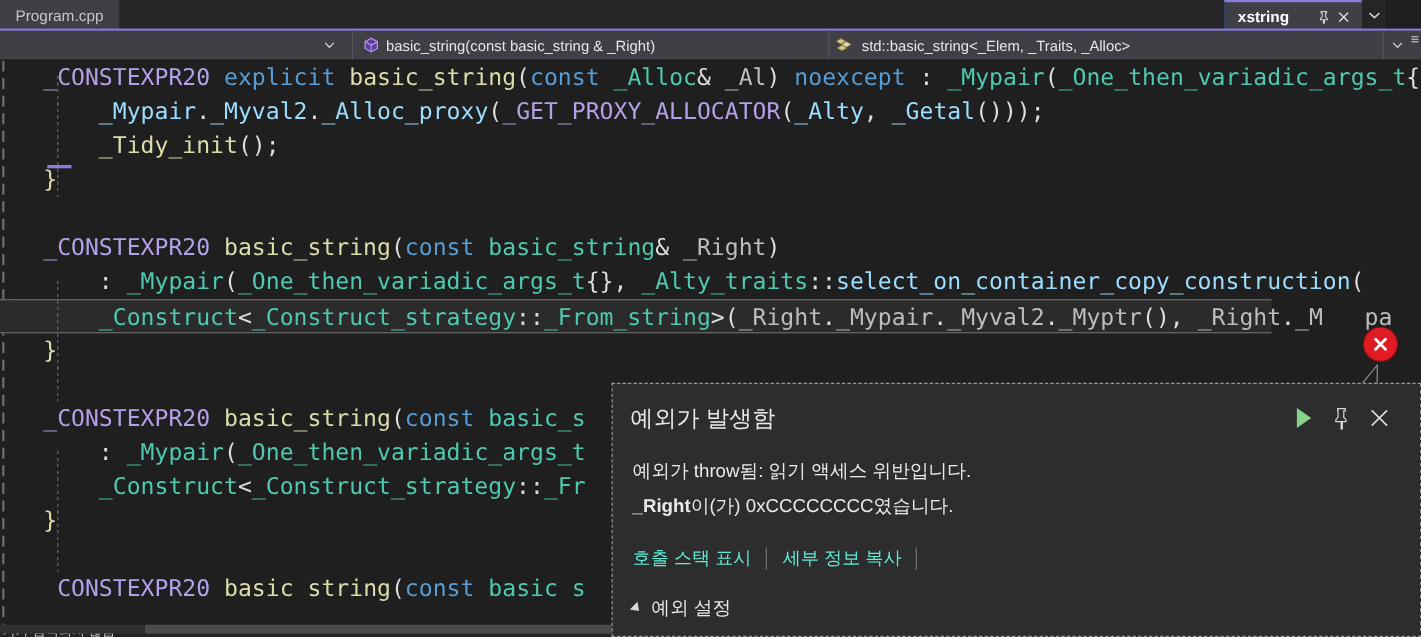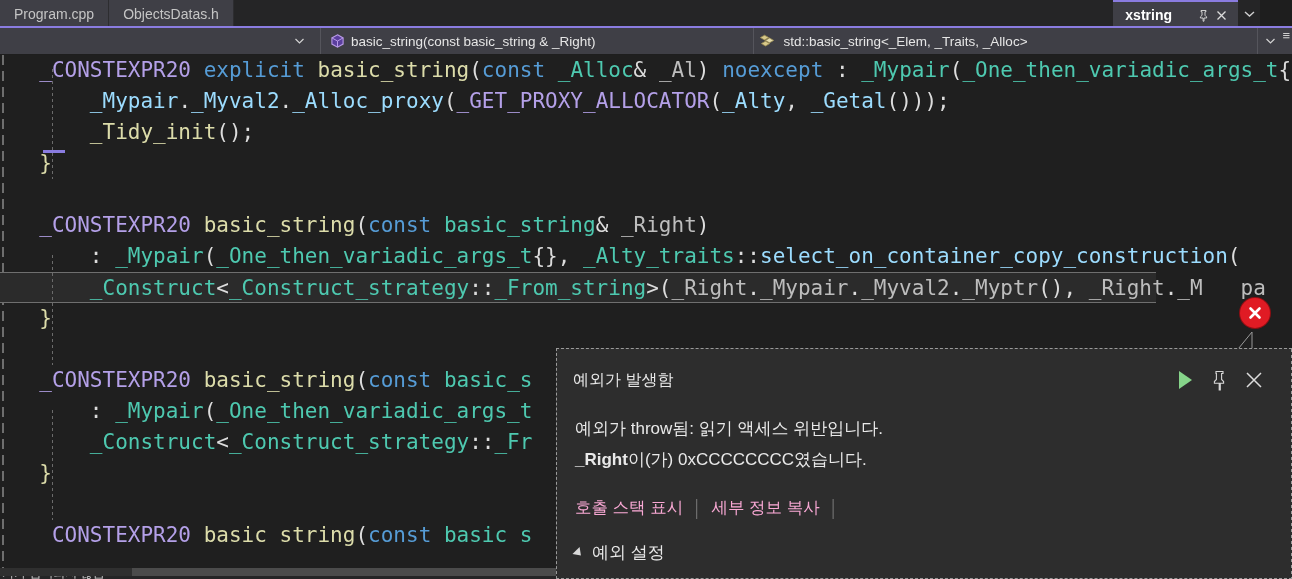--- a/index.html
+++ b/index.html
@@ -192,39 +192,39 @@
     position: absolute; right: 0; top: 0;
     width: 1px; height: 231px;
     background: repeating-linear-gradient(to bottom, #9a9a9a 0 3px, transparent 3px 6px);
   }
   .exc-head {
     display: flex; align-items: center;
     padding: 14px 16px 0 16px;
     height: 34px;
   }
   .exc-title {
-    font-size: 16px;
+    font-size: 21px;
     color: #e8e8e8;
     flex: 1 1 auto;
   }
   .exc-actions { display: flex; align-items: center; gap: 16px; padding-right: 12px; }
   .exc-btn { cursor: pointer; display: inline-flex; align-items: center; justify-content: center; }
 
   .exc-body { padding: 16px 16px 0 18px; }
   .exc-msg {
     font-size: 17px; color: #e9e9e9; line-height: 31px;
   }
   .exc-msg .b { font-weight: bold; }
   .exc-links {
     margin-top: 22px;
     font-size: 16.5px;
     color: #4da3e8;
     display: flex; align-items: center;
   }
-  .exc-links a { color: #f9a8d4; text-decoration: none; cursor: pointer; }
+  .exc-links a { color: #5eead4; text-decoration: none; cursor: pointer; }
   .exc-sep { color: #6f6f6f; margin: 0 9px; }
 
   .exc-settings {
     margin-top: 22px;
     display: flex; align-items: center;
     font-size: 17px; color: #e8e8e8;
     padding-left: 18px;
     cursor: pointer;
   }
   .exc-tri {
@@ -277,23 +277,20 @@
   }
 </style>
 </head>
 <body>
 
 <div id="app">
 
   <div class="tabstrip">
     <div class="tab inactive">
       <span>Program.cpp</span>
-    </div>
-    <div class="tab inactive">
-      <span>ObjectsDatas.h</span>
     </div>
     <div class="tab-filler"></div>
     <div class="tab-active">
       <span class="tname">xstring</span>
       <span class="tab-icn">
         <svg width="13" height="13" viewBox="0 0 13 13">
           <path d="M4 1.5h5v1.2H8v3.6l1.6 1.6v1.1H7v3.2h-.9V9H3.4V7.9L5 6.3V2.7H4z" fill="none" stroke="#d0d0d0" stroke-width="1"></path>
         </svg>
       </span>
       <span class="tab-icn">

